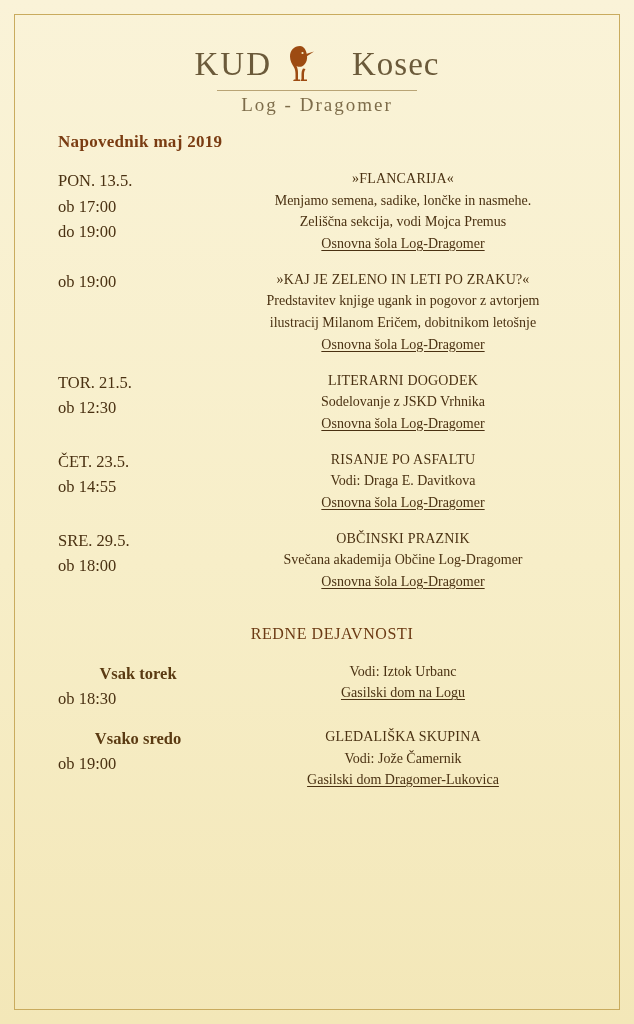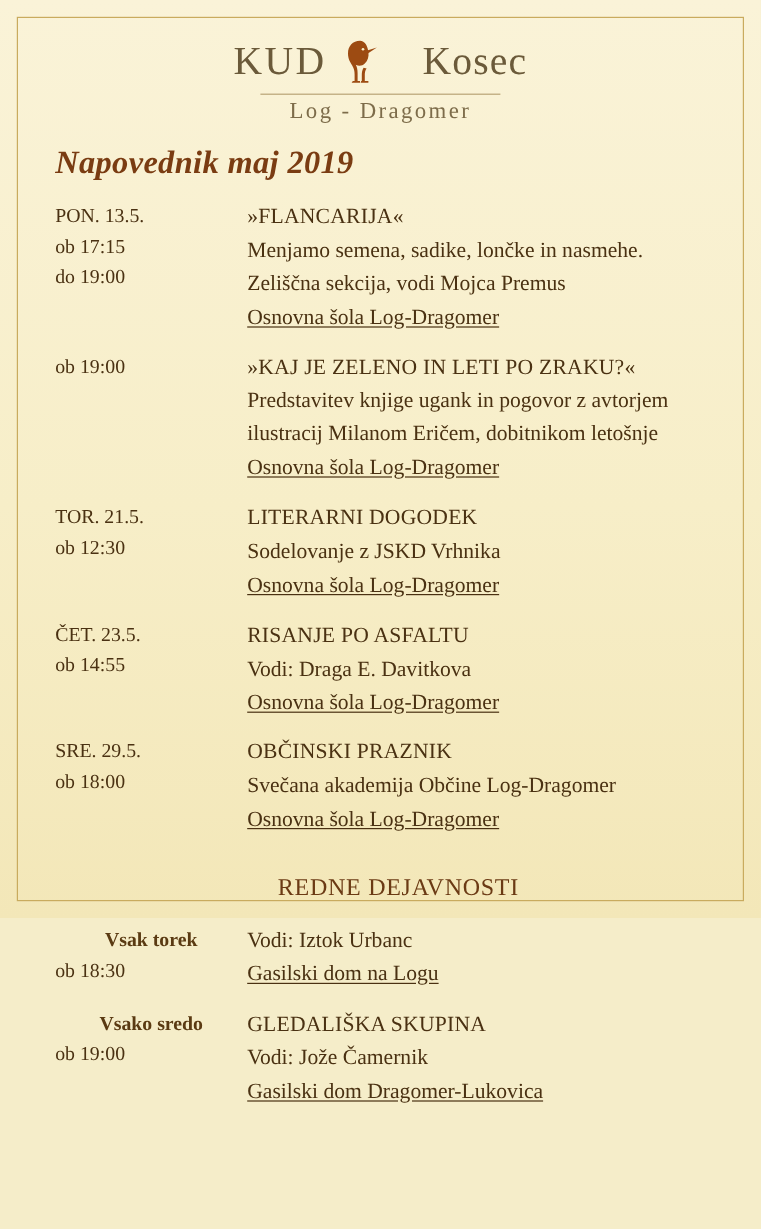--- a/index.html
+++ b/index.html
@@ -10,24 +10,24 @@
     width: 634px;
     height: 1024px;
     background: #f5edc9;
     font-family: "Liberation Serif", serif;
     color: #4a2f10;
     overflow: hidden;
   }
   .page {
     position: relative;
     width: 634px;
-    height: 765px;
+    height: 1024px;
     box-sizing: border-box;
     background: linear-gradient(180deg, #faf3d8 0%, #f7eec8 55%, #f3e7b8 100%);
-    padding: 0;
+    padding: 12px;
   }
   .inner-frame {
     position: absolute;
     left: 14px;
     top: 14px;
     right: 14px;
     bottom: 14px;
     border: 1px solid #c9ab5e;
     box-sizing: border-box;
     pointer-events: none;
@@ -78,26 +78,25 @@
   }
   .logo-rule {
     width: 200px;
     height: 1px;
     background: #b9a475;
     margin: 4px auto 3px auto;
   }
 
   
   .title {
-    font-size: 27px;
+    font-size: 17px;
     font-weight: bold;
     color: #7a3c12;
     margin: 16px 0 16px 12px;
     letter-spacing: 0.3px;
-    font-style: italic;
   }
 
   
   .events {
     margin-left: 12px;
     margin-top: 13px;
   }
   .event {
     display: flex;
     margin-bottom: 14px;
@@ -110,41 +109,42 @@
     color: #4a3112;
   }
   .when .date {
     display: block;
   }
   .when .time {
     display: block;
   }
   .what {
     flex: 1 1 auto;
-    font-size: 18px;
+    font-size: 14px;
     line-height: 1.55;
     color: #4a3112;
+    text-align: center;
   }
   .what .headline {
     display: block;
     letter-spacing: 0.2px;
   }
   .what .line {
     display: block;
   }
   .what .venue {
     display: block;
     text-decoration: underline;
     text-underline-offset: 2px;
   }
 
   
   .section-heading {
     text-align: center;
-    font-size: 20px;
+    font-size: 16px;
     color: #6b3a14;
     letter-spacing: 0.6px;
     margin: 32px 0 18px 0;
     padding-left: 30px;
   }
 
   
   .regular .when {
     font-size: 16.5px;
   }
@@ -185,21 +185,21 @@
       <div class="logo-sub">Log - Dragomer</div>
     </div>
 
     <div class="title">Napovednik   maj 2019</div>
 
     <div class="events">
 
       <div class="event">
         <div class="when">
           <span class="date">PON. 13.5.</span>
-          <span class="time">ob 17:15</span>
+          <span class="time">ob 17:00</span>
           <span class="time">do 19:00</span>
         </div>
         <div class="what">
           <span class="headline">»FLANCARIJA«</span>
           <span class="line">Menjamo semena, sadike, lončke in nasmehe.</span>
           <span class="line">Zeliščna sekcija, vodi Mojca Premus</span>
           <span class="venue">Osnovna šola Log-Dragomer</span>
         </div>
       </div>
 

